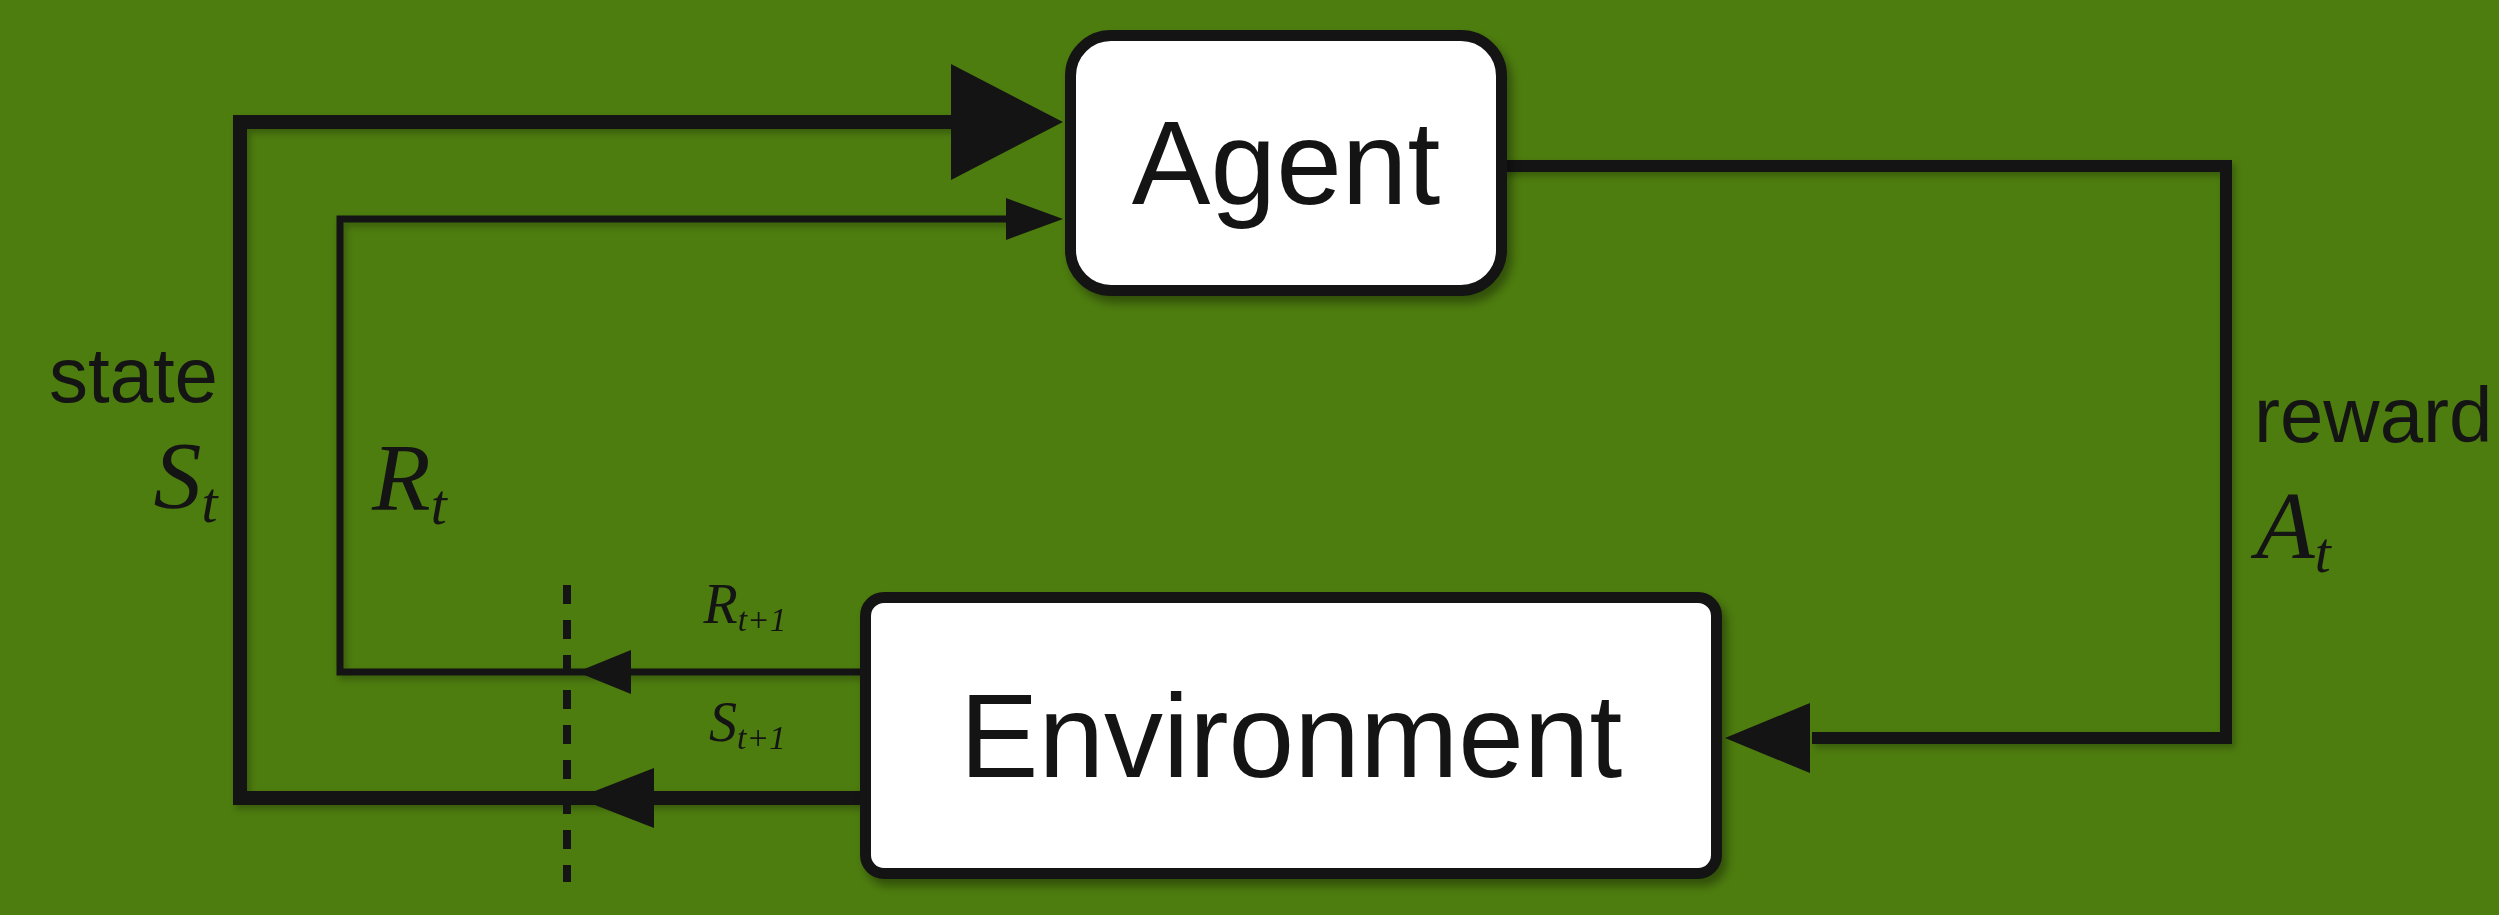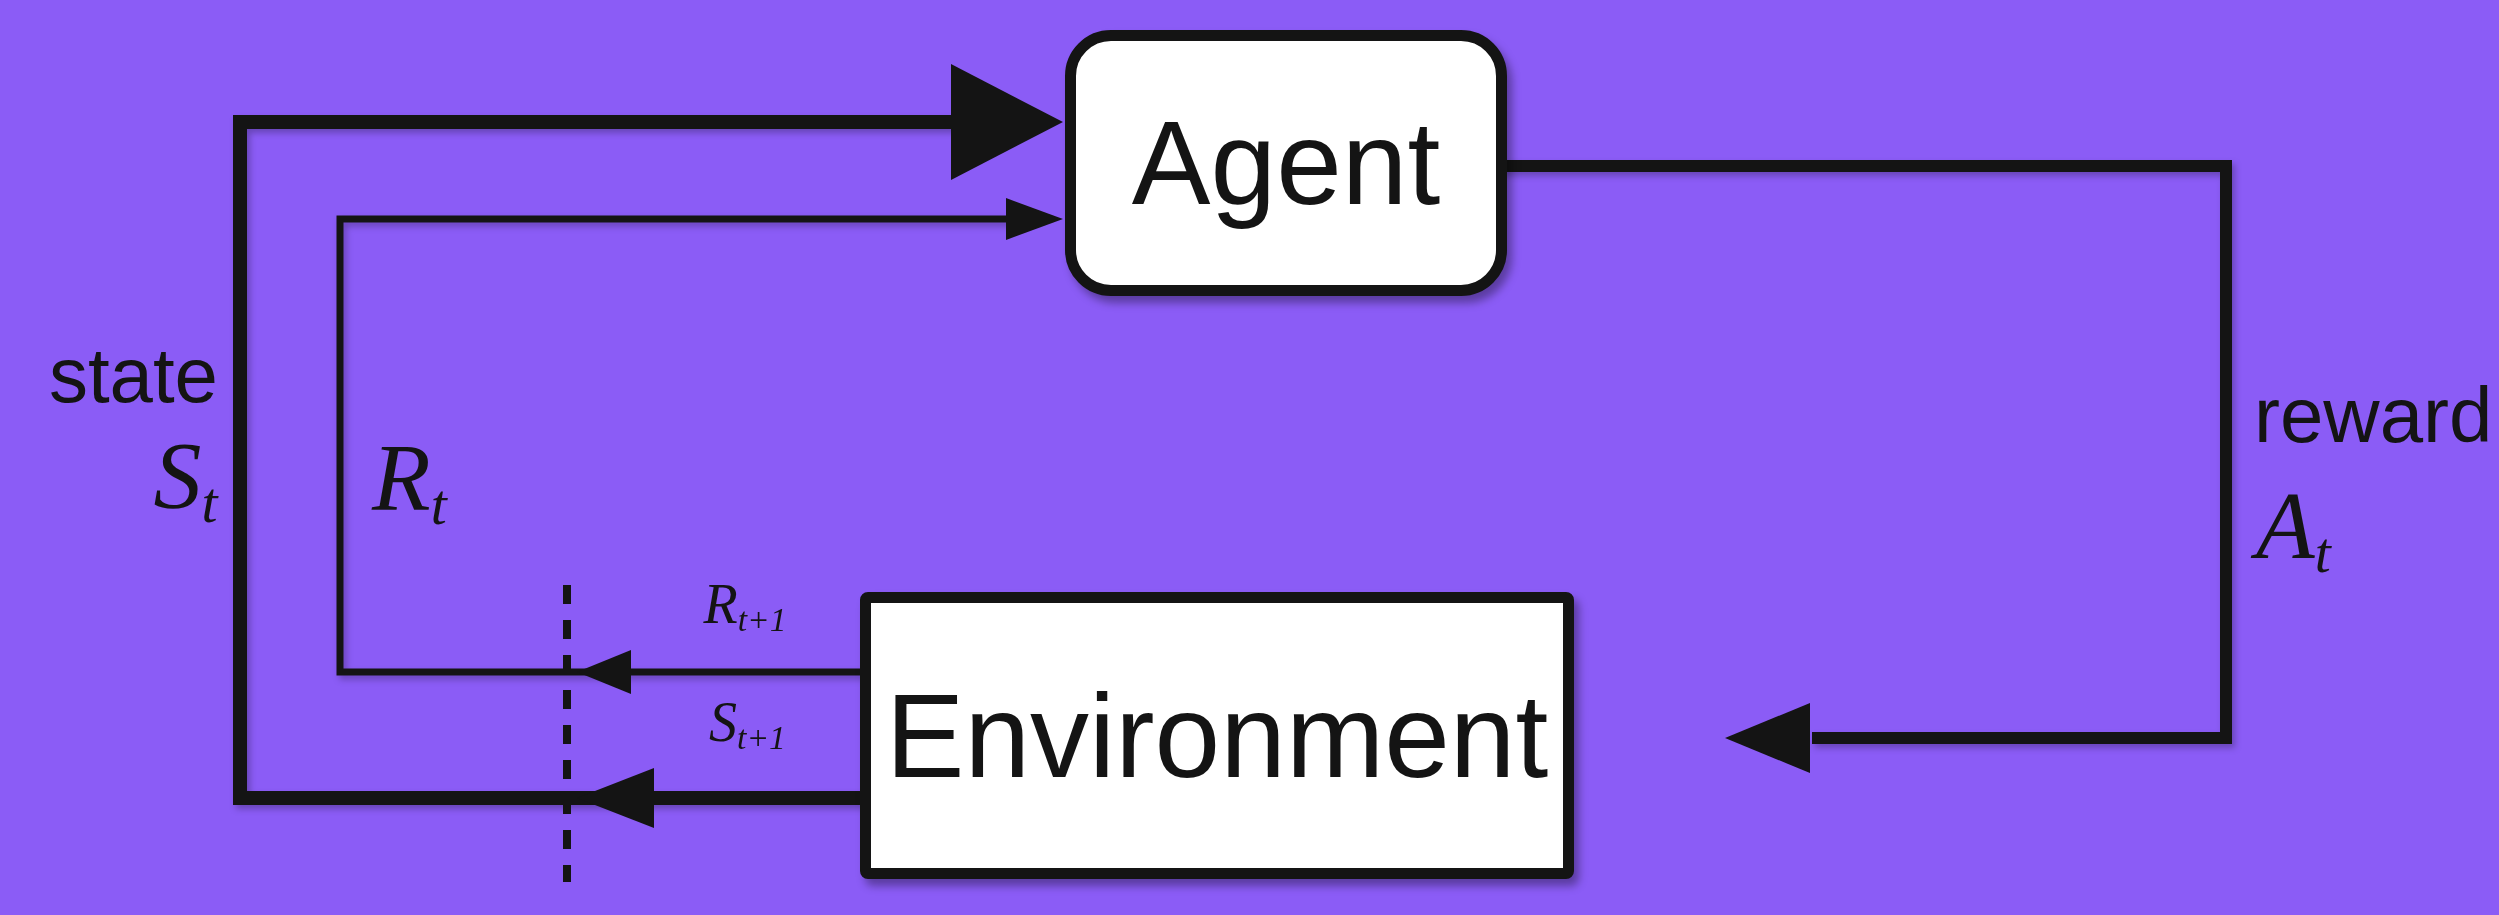--- a/index.html
+++ b/index.html
@@ -4,21 +4,21 @@
 <style>
   html, body {
     margin: 0;
     padding: 0;
     background: #ffffff;
   }
   .canvas {
     position: relative;
     width: 2499px;
     height: 915px;
-    background: #8b5cf6;
+    background: #4d7c0f;
     overflow: hidden;
     font-family: "Liberation Sans", sans-serif;
     color: #141414;
   }
   .wires {
     position: absolute;
     left: 0;
     top: 0;
     width: 2499px;
     height: 915px;
@@ -38,23 +38,23 @@
     left: 1065px;
     top: 30px;
     width: 442px;
     height: 266px;
     border-radius: 46px;
     font-size: 118px;
   }
   .environment-box {
     left: 860px;
     top: 592px;
-    width: 714px;
+    width: 862px;
     height: 287px;
-    border-radius: 8px;
+    border-radius: 24px;
     font-size: 118px;
   }
   .word-label {
     position: absolute;
     font-size: 78px;
     line-height: 1.0;
     color: #141414;
     white-space: nowrap;
   }
   .sym-label {

